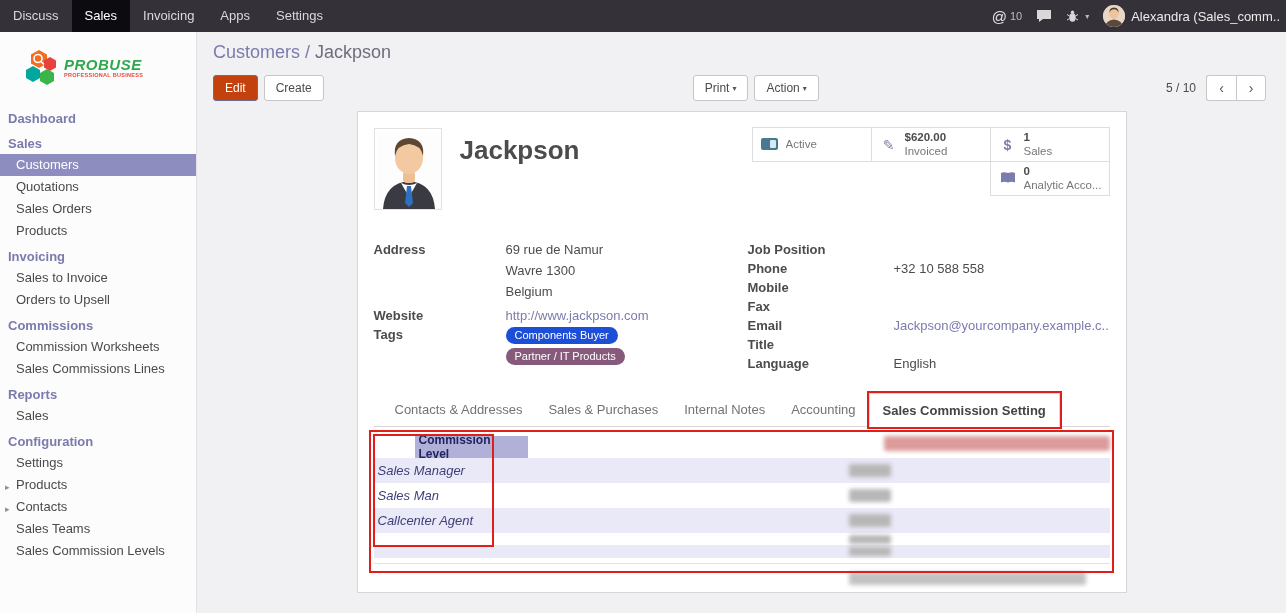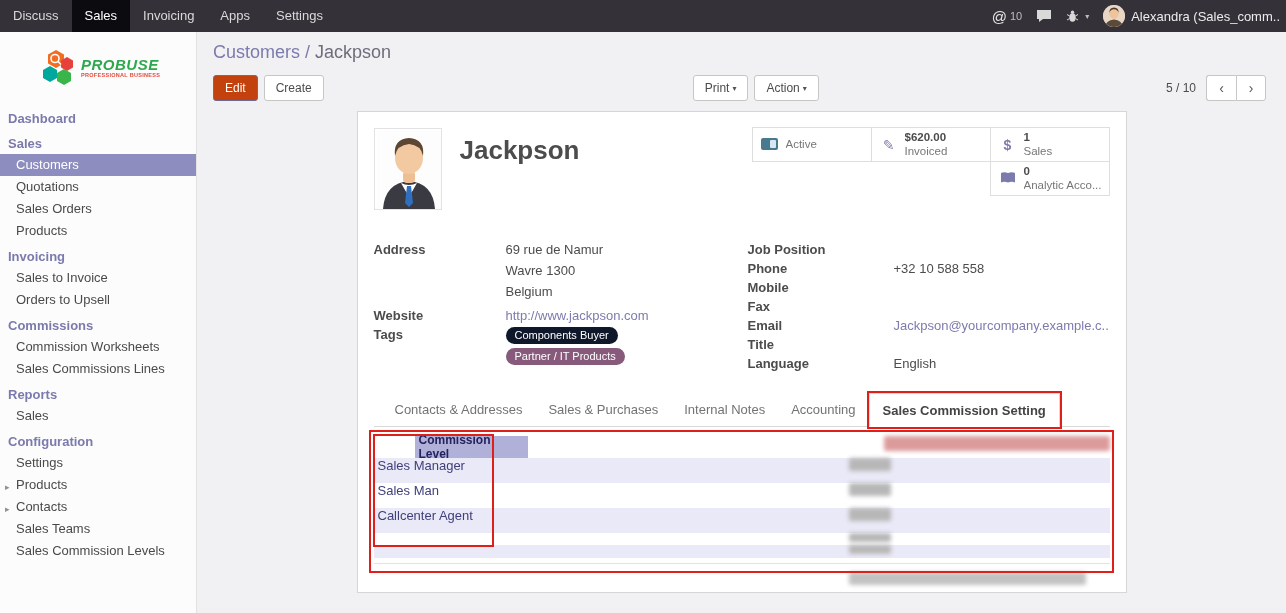--- a/index.html
+++ b/index.html
@@ -19,21 +19,21 @@
   .tb-user { display:flex; align-items:center; gap:6px; cursor:pointer; max-width:190px; overflow:hidden; }
   .avatar-sm { width:22px; height:22px; border-radius:50%; overflow:hidden; background:#caa; flex-shrink:0; }
   .uname { font-size:13px; color:#ececec; white-space:nowrap; overflow:hidden; }
 
   
   .main { display:flex; height:581px; }
   .sidebar { width:197px; background:#fcfcfc; border-right:1px solid #e2e2e2; overflow:hidden; flex-shrink:0; }
   .content { flex:1; position:relative; overflow:hidden; }
 
   
-  .logo { display:flex; align-items:center; gap:7px; padding:16px 8px 6px 40px; cursor:pointer; }
+  .logo { display:flex; align-items:center; gap:7px; padding:16px 8px 6px 23px; cursor:pointer; }
   .logo-title { font-size:15px; font-weight:bold; font-style:italic; color:#2ea84c; letter-spacing:.5px; line-height:15px; }
   .logo-sub { font-size:5.5px; font-weight:bold; color:#e2493b; letter-spacing:.3px; }
   .nav { margin-top:12px; }
   .side-section { font-size:13px; font-weight:bold; color:#7b7aad; padding:7px 8px 3px 8px; }
   .side-item { font-size:13px; color:#4a4a4a; padding:3px 8px 3px 16px; cursor:pointer; position:relative; line-height:16px; }
   .side-item.active { background:#8d8dc0; color:#fff; }
   .side-item .expand { position:absolute; left:5px; top:5px; font-size:9px; color:#8f8f8f; }
 
   
   .control { padding:10px 20px 0 16px; }
@@ -72,37 +72,37 @@
   .fcol.right { padding-left:6px; }
   .frow { display:flex; font-size:13px; line-height:16px; margin-bottom:3px; }
   .frow.gap { }
   .flabel { font-weight:bold; color:#4c4c4c; width:132px; flex-shrink:0; }
   .fcol.right .flabel { width:146px; }
   .fvalue { color:#4c4c4c; min-height:16px; }
   .addr-line { margin-bottom:5px; }
   a.link { color:#7c7bad; text-decoration:none; cursor:pointer; }
   .tagline { margin-bottom:4px; }
   .tag { display:inline-block; color:#fff; font-size:11px; line-height:15px; padding:1px 9px; border-radius:9px; }
-  .tag.blue { background:#0f172a; }
+  .tag.blue { background:#1d4ed8; }
   .tag.maroon { background:#875a7b; }
 
   
   .tabs { display:flex; margin-top:18px; border-bottom:1px solid #d9d9d9; padding-left:8px; }
   .tab { font-size:13px; color:#737373; padding:9px 13px 8px; cursor:pointer; white-space:nowrap; }
   .tab.active { color:#444; font-weight:bold; background:#fff; border:1px solid #d9d9d9; border-bottom-color:#fff; margin-bottom:-1px; position:relative; z-index:3; box-shadow:0 0 0 2px #de1f1a; }
 
   
   .table-wrap { position:relative; margin-top:9px; }
   .annot { position:absolute; border:2px solid #de1f1a; pointer-events:none; z-index:5; }
   .annot-big { top:-6px; left:-5px; width:calc(100% + 9px); height:143px; }
   .annot-col { top:-2px; left:-1px; width:121px; height:113px; }
   .t-head { display:flex; height:22px;margin-left:41px; }
   .th-cell { width:119px; height:100%; background:#b0b0d8; color:#23235f; font-size:12px; font-weight:bold; padding:0 4px; display:flex; align-items:center; }
   .t-head .blur { margin-left:356px; }
-  .t-row { display:flex; height:25px; font-size:13px; color:#40407a; }
+  .t-row { display:flex; align-items:center; height:25px; font-size:13px; color:#40407a;font-style:italic; }
   .t-row.alt, .t-footer-row.alt { background:#e9e9f7; }
   .t-row.thin1 { height:12px; }
   .t-row.thin2 { height:13px; }
   .t-cell { width:475px; padding-left:4px; flex-shrink:0; }
   .blur { border-radius:2px; filter:blur(2px); }
   .blur.sm { width:42px; height:13px; background:#b7b7b7; }
   .blur.sm.short { height:9px; }
   .blur.wide { width:237px; height:15px; background:#dc9b9b; }
   .blur.wide.gray { background:#c2c2c2; height:13px; }
   .t-sep { height:1px; background:#e3e3e3; margin-top:5px; }

